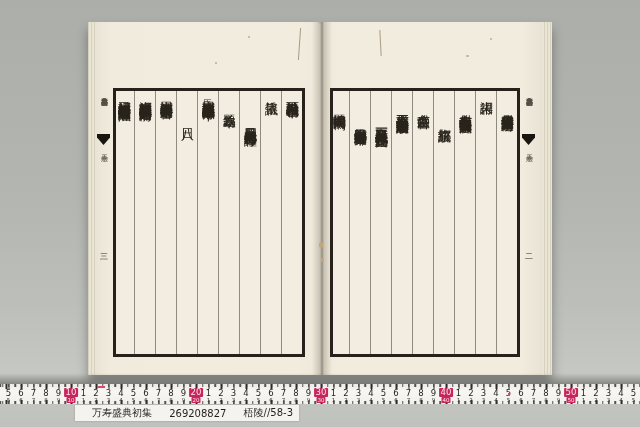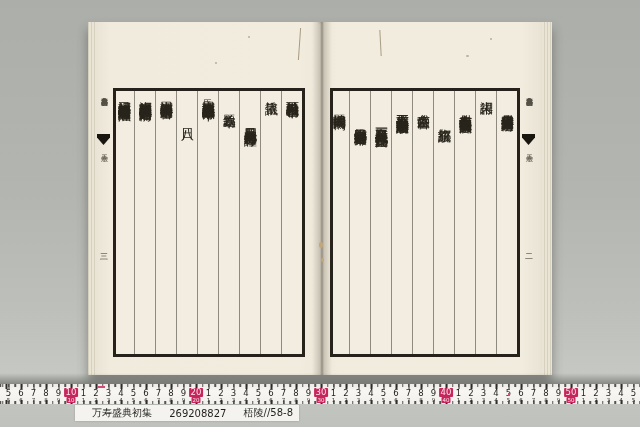--- a/index.html
+++ b/index.html
@@ -289,16 +289,16 @@
       </div>
     <div class="red-mark" style="left:97px;top:2px;width:8px;height:2px;"></div>
     <div class="red-mark" style="left:508px;top:9px;width:2px;height:3px;"></div>
   </div>
 
   <div id="caption">
     <span>万寿盛典初集</span>
     <span class="sep"></span>
     <span>269208827</span>
     <span class="sep"></span>
-    <span>梧陵//58-8</span>
+    <span>梧陵//58-3</span>
   </div>
 
 </div>
 
 </body></html>

